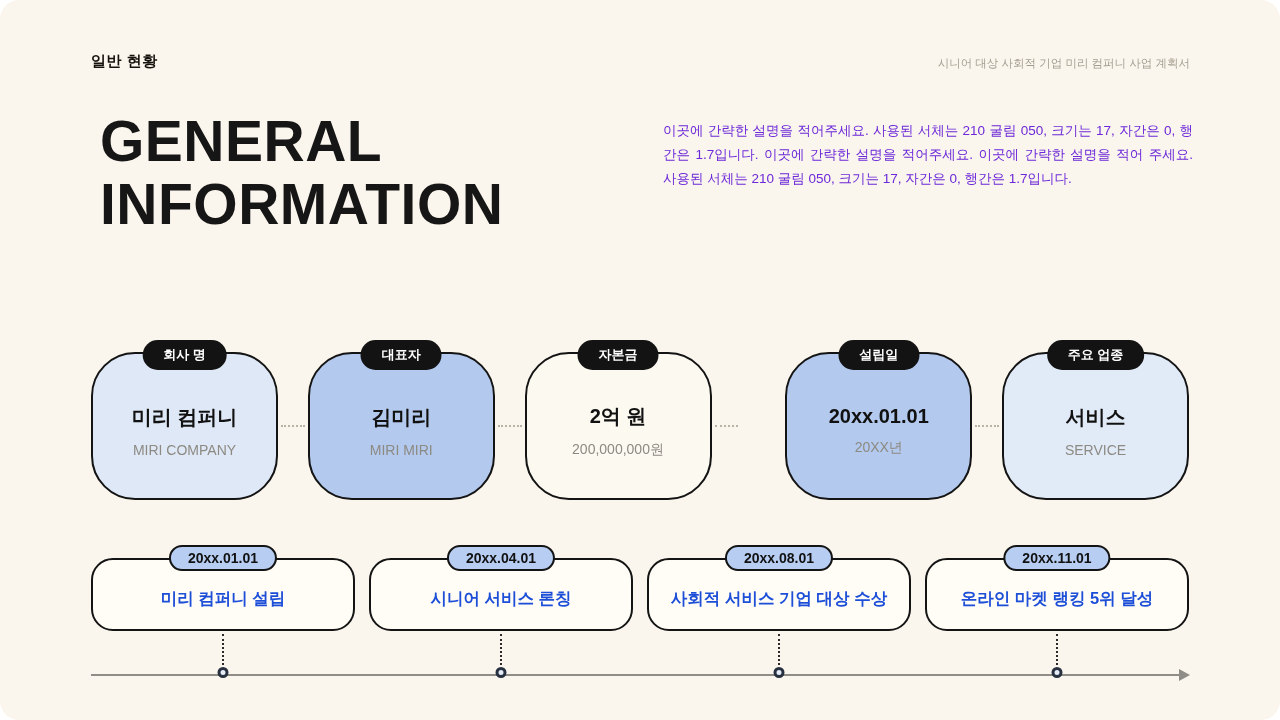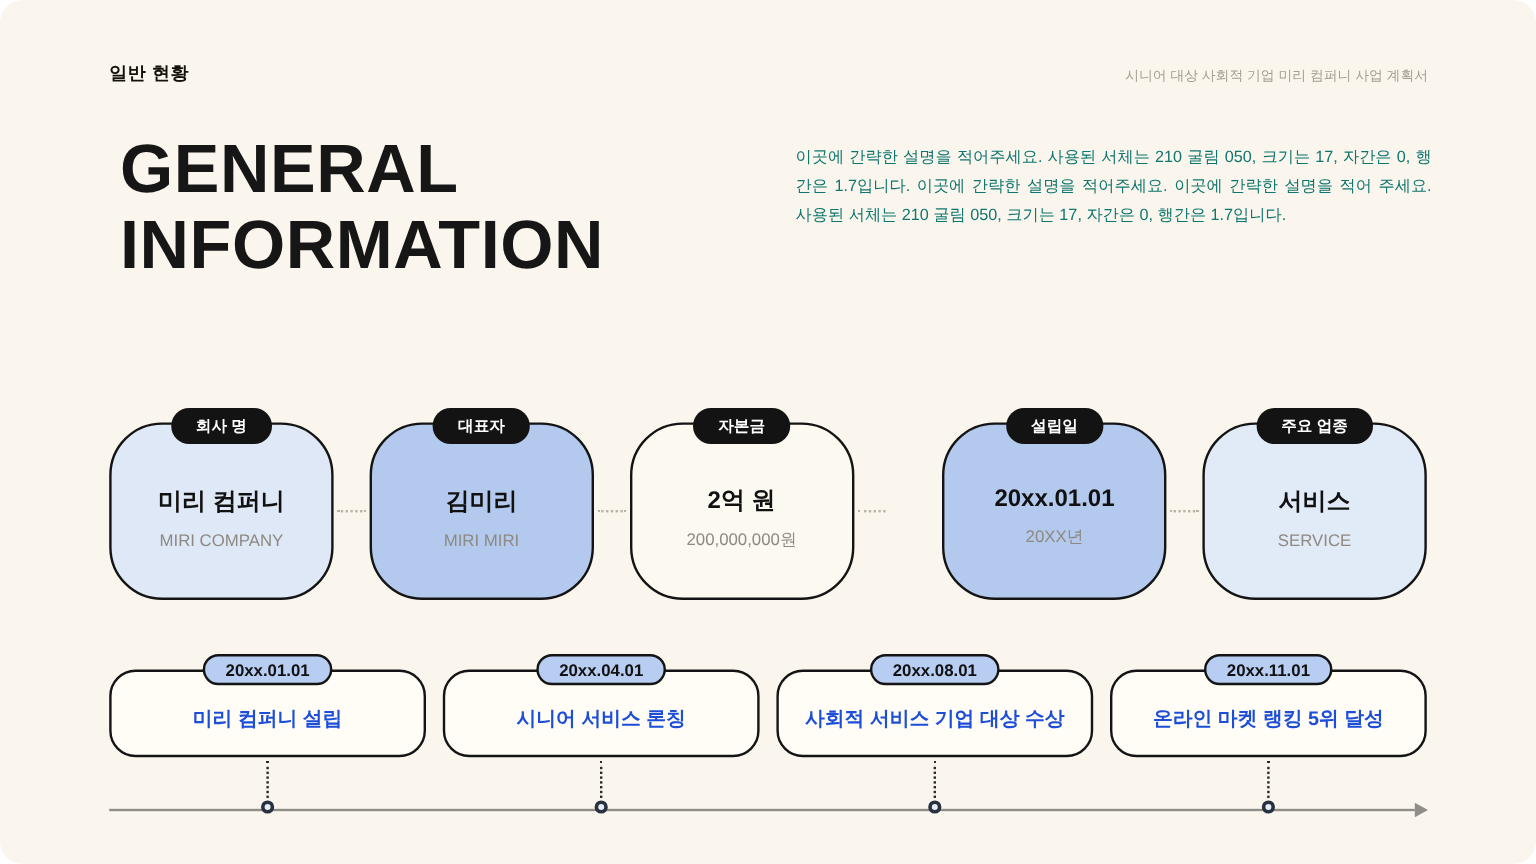--- a/index.html
+++ b/index.html
@@ -29,21 +29,21 @@
   
   .page-title {
     position: absolute; left: 88px; top: 110px;
     font-size: 57px; font-weight: 900; color: #161616;
     line-height: 1.1; letter-spacing: 0.5px; margin-left: 12px;
   }
 
   
   .description {
     position: absolute; left: 663px; top: 119px; width: 530px;
-    font-size: 13.5px; color: #0f766e; line-height: 1.78;
+    font-size: 13.5px; color: #6d28d9; line-height: 1.78;
     text-align: justify;
   }
 
   
   .cards-row {
     position: absolute; left: 91px; top: 352px; width: 1098px; height: 148px;
     display: flex; align-items: center;
   }
   .card {
     position: relative;

